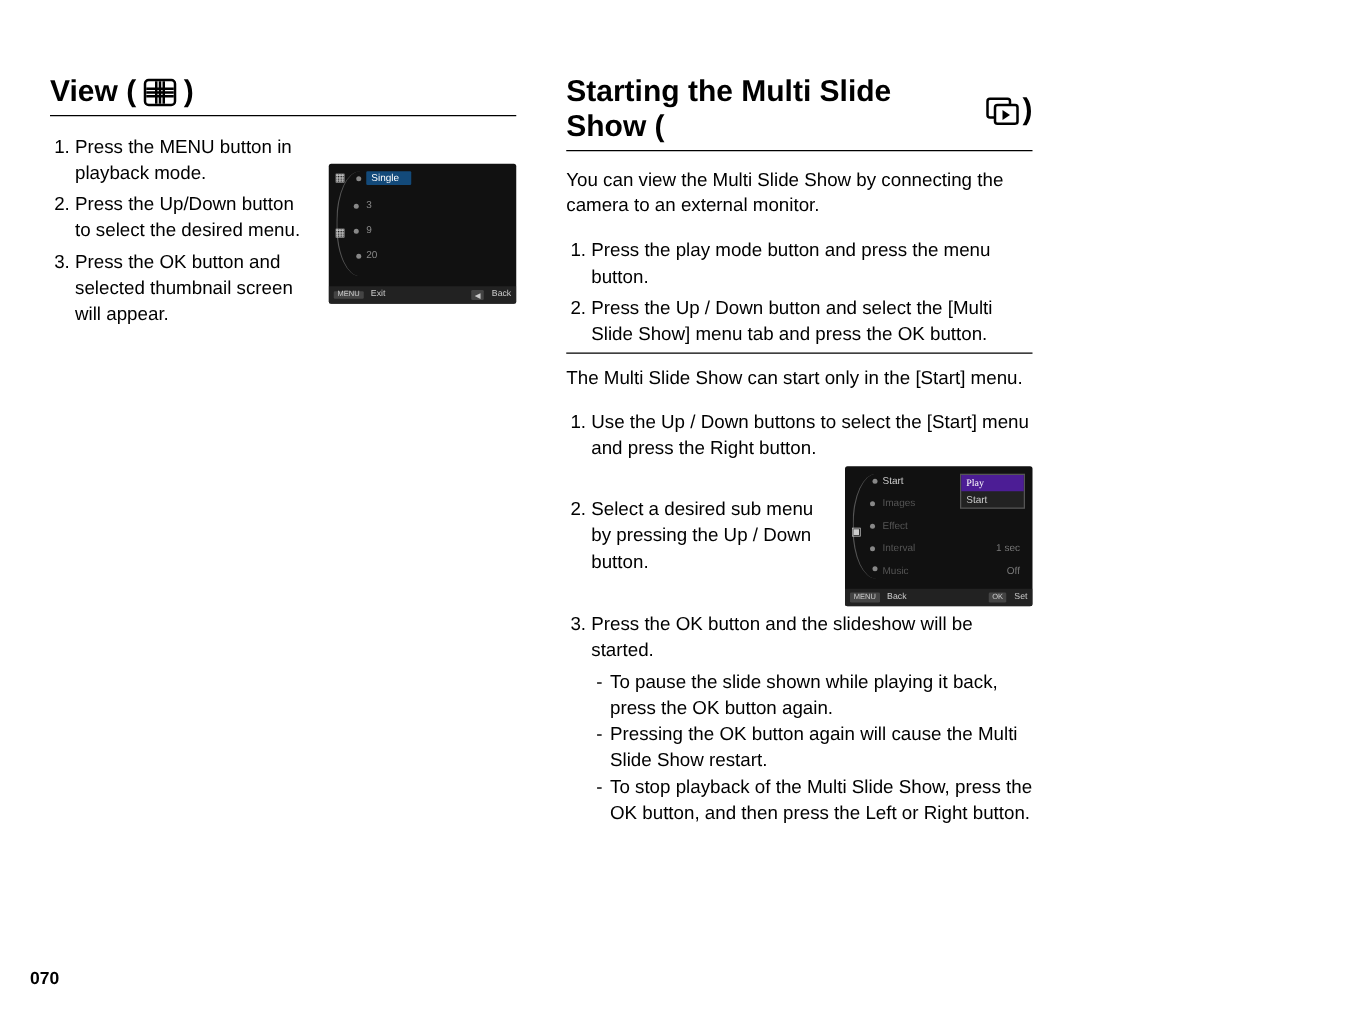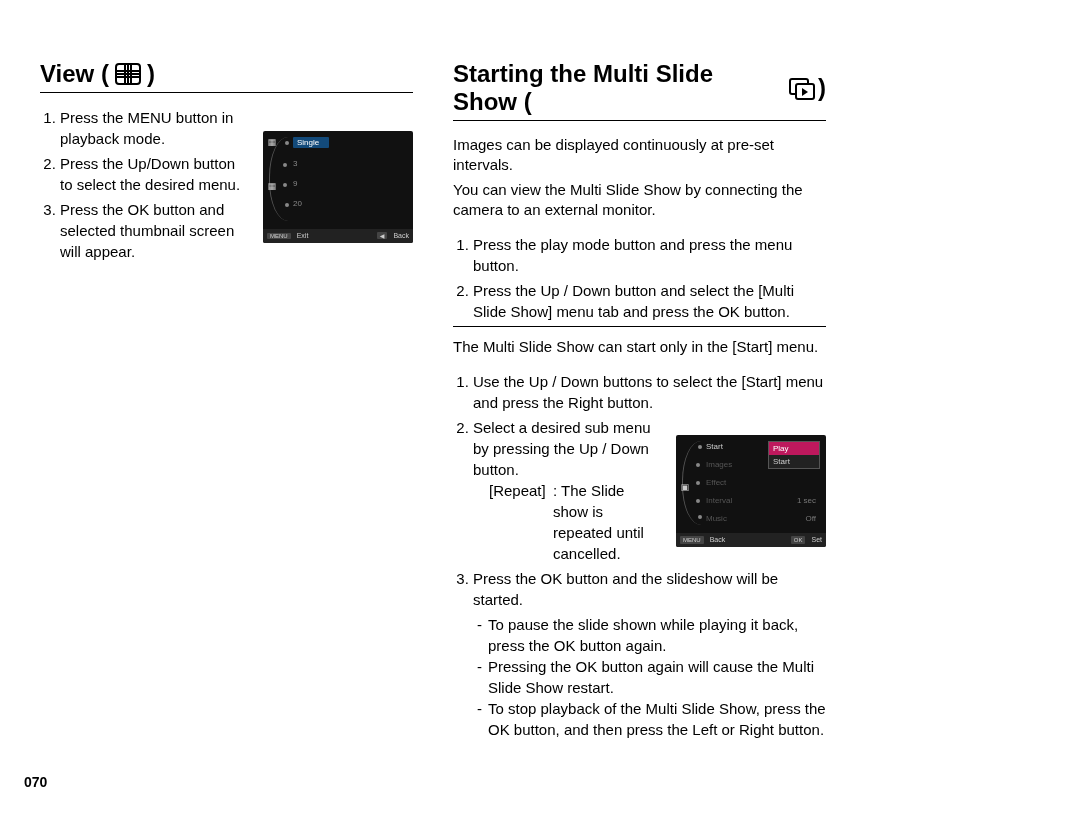--- a/index.html
+++ b/index.html
@@ -145,22 +145,23 @@
     width: 50px;
     background: #222;
     border: 1px solid #555;
   }
   .cam-screen2 .submenu div {
     padding: 1px 4px;
     font-size: 8px;
     color: #ccc;
   }
   .cam-screen2 .submenu .sel {
-    background: #be185d;
+    background: #4c1d95;
     color: #fff;
+    font-family: Liberation Serif, serif;
   }
   .cam-screen2 .rlabel {
     position: absolute;
     right: 10px;
     font-size: 8px;
     color: #777;
   }
   .indent-block {
     margin-left: 16px;
     font-size: 15px;
@@ -266,43 +267,38 @@
       <span class="slide-icon">
         <span class="back"></span>
         <span class="front">
             <span class="tri"></span>
           </span>
       </span>
       <span>)</span>
     </h1>
     <hr class="rule">
 
-    <p class="intro" style="margin-bottom:4px;">Images can be displayed continuously at pre-set intervals.</p>
     <p class="intro">You can view the Multi Slide Show by connecting the camera to an external monitor.</p>
 
     <ol class="steps">
       <li>Press the play mode button and press the menu button.</li>
       <li>Press the Up / Down button and select the [Multi Slide Show] menu tab and press the OK button.</li>
     </ol>
 
     <hr class="sub-rule">
 
     <p class="intro">The Multi Slide Show can start only in the [Start] menu.</p>
 
     <ol class="steps">
       <li>Use the Up / Down buttons to select the [Start] menu and press the Right button.</li>
       <li>
         <div class="row-with-screen">
           <div style="flex:1 1 auto;">
             <span>Select a desired sub menu by pressing the Up / Down button.</span>
             <div class="indent-block">
-              <div class="def-row">
-                <span class="term">[Repeat]</span>
-                <span>: The Slide show is repeated until cancelled.</span>
-              </div>
             </div>
           </div>
           <div class="cam-screen cam-screen2">
             <div class="curve"></div>
             <div class="side-icon" style="top:48px;">▣</div>
             <div class="dot" style="top:10px;left:22px;"></div>
             <div class="dot" style="top:28px;left:20px;"></div>
             <div class="dot" style="top:46px;left:20px;"></div>
             <div class="dot" style="top:64px;left:20px;"></div>
             <div class="dot" style="top:80px;left:22px;"></div>

